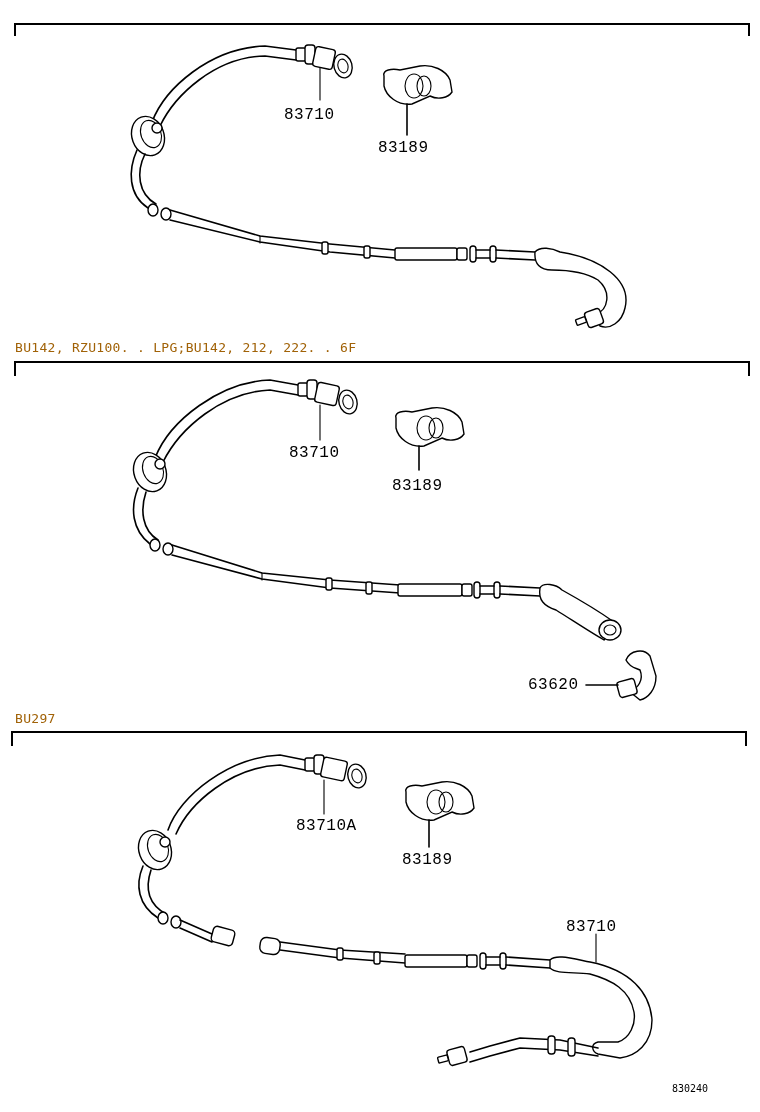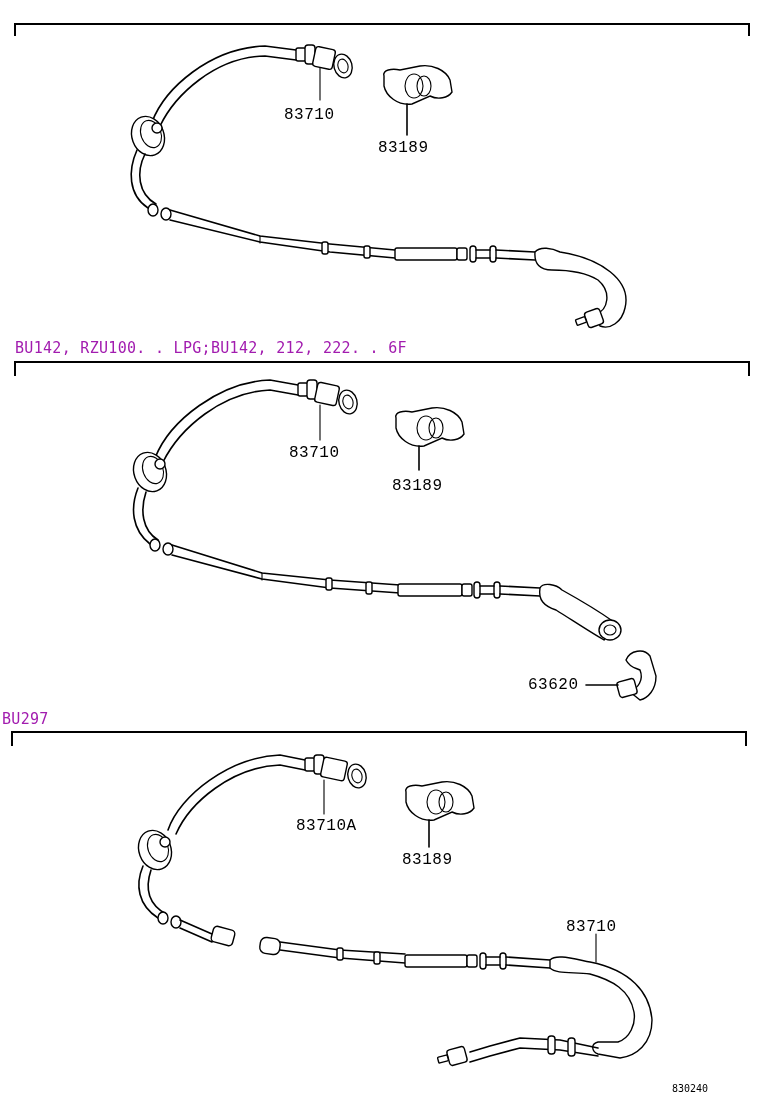--- a/index.html
+++ b/index.html
@@ -1,19 +1,19 @@
 <!DOCTYPE html>
 <html><head>
   <meta charset="utf-8">
   <style>
     html, body { margin: 0; padding: 0; background: #ffffff; }
     body { width: 760px; height: 1112px; position: relative; overflow: hidden; font-family: "Liberation Sans", sans-serif; }
     .frame { position: absolute; left: 0; top: 0; width: 760px; height: 1112px; }
     .label { position: absolute; font-family: Liberation Mono, monospace; font-size: 16px; color: #000; letter-spacing: 0.5px; white-space: nowrap; line-height: 1; }
-    .section-label { position: absolute; font-family: "DejaVu Sans Mono", monospace; font-size: 15px; color: #a21caf; white-space: nowrap; line-height: 1; letter-spacing: 0.3px; }
+    .section-label { position: absolute; font-family: "DejaVu Sans Mono", monospace; font-size: 13px; color: #a16207; white-space: nowrap; line-height: 1; letter-spacing: 0.3px; }
     .figure-id { position: absolute; font-family: "DejaVu Sans Mono", monospace; font-size: 10px; color: #000; white-space: nowrap; line-height: 1; }
     svg { position: absolute; left: 0; top: 0; }
     .stroke { fill: none; stroke: #000; stroke-width: 1.6; stroke-linecap: round; stroke-linejoin: round; }
     .thin { fill: none; stroke: #000; stroke-width: 1.1; stroke-linecap: round; stroke-linejoin: round; }
     .fillw { fill: #fff; stroke: #000; stroke-width: 1.4; }
     .bracket { fill: none; stroke: #000; stroke-width: 2; }
   </style>
 </head>
 <body>
 
@@ -121,21 +121,21 @@
     <g>
       <path class="fillw" d="M626,660 C630,650 644,648 650,656 L656,676 C656,690 648,698 640,700 L630,692 C638,688 644,680 640,670 C636,668 630,668 626,660 Z"></path>
       <rect class="fillw" x="618" y="680" width="18" height="16" rx="3" transform="rotate(-15 627 688)"></rect>
       <line class="stroke" x1="586" y1="685" x2="618" y2="685"></line>
     </g>
   </svg>
   <span class="label" style="left:289px; top:445px;">83710</span>
   <span class="label" style="left:392px; top:478px;">83189</span>
   <span class="label" style="left:528px; top:677px;">63620</span>
 
-  <span class="section-label" style="left:2px; top:712px;">BU297</span>
+  <span class="section-label" style="left:15px; top:712px;">BU297</span>
 
   <svg width="760" height="1112">
     <g>
       <path class="stroke" d="M168,830 C180,795 230,757 280,755 L305,760"></path>
       <path class="stroke" d="M176,834 C190,802 232,767 280,765 L305,770"></path>
       <rect class="fillw" x="305" y="758" width="10" height="13" rx="2"></rect>
       <rect class="fillw" x="314" y="755" width="10" height="19" rx="3"></rect>
       <rect class="fillw" x="322" y="759" width="24" height="20" rx="3" transform="rotate(12 334 769)"></rect>
       <ellipse class="fillw" cx="357" cy="776" rx="9" ry="12" transform="rotate(-15 357 776)"></ellipse>
       <ellipse class="thin" cx="357" cy="776" rx="5" ry="7" transform="rotate(-15 357 776)"></ellipse>

